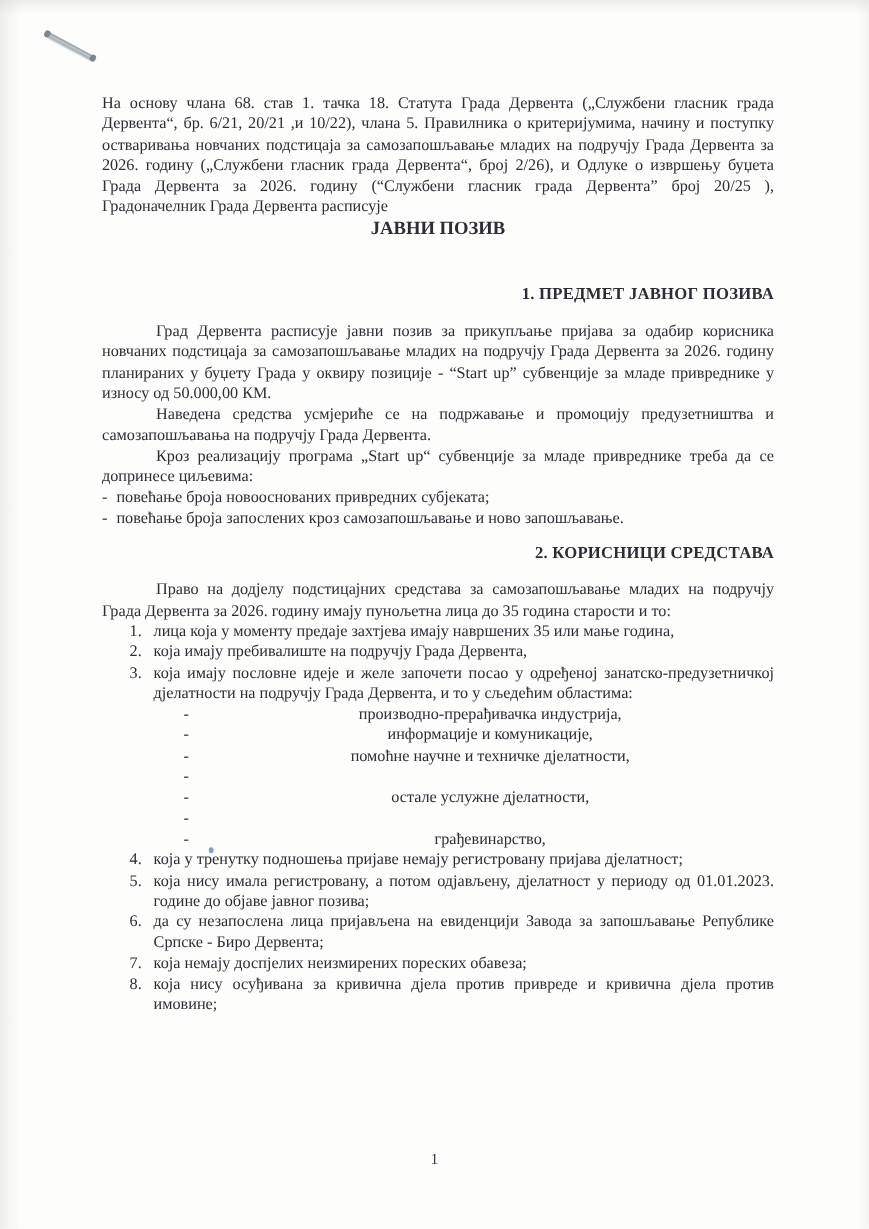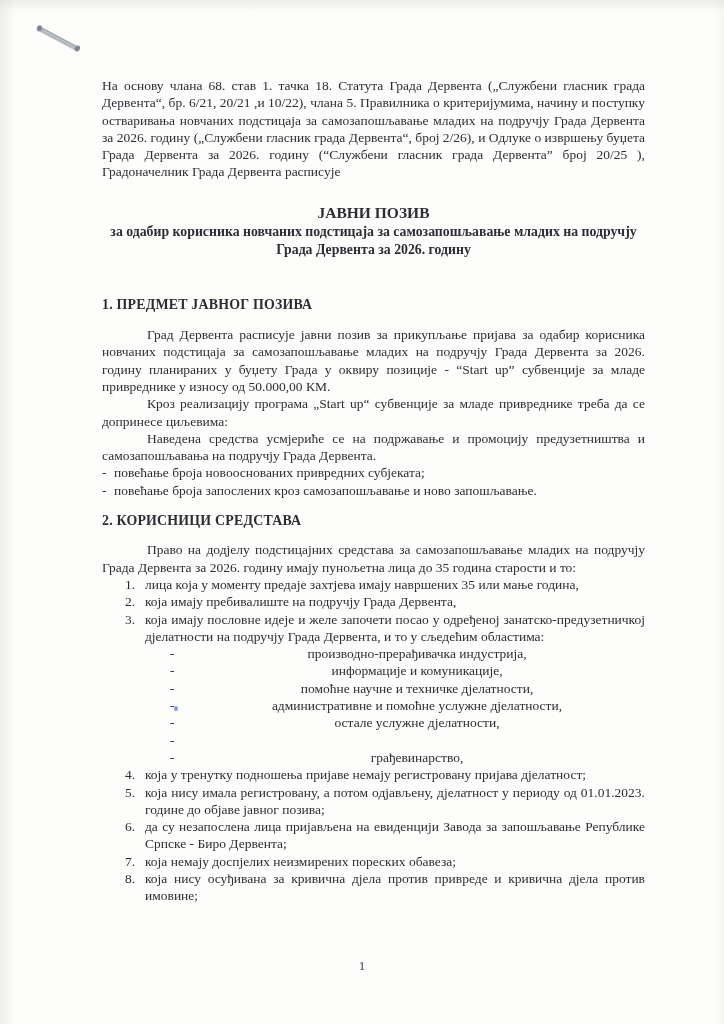--- a/index.html
+++ b/index.html
@@ -35,30 +35,30 @@
     background: #7d868d;
   }
   .staple::before { left: -2px; }
   .staple::after  { right: -2px; }
   .ink-speck {
     position: absolute; left: 174px; top: 706px;
     width: 4px; height: 5px; border-radius: 50%;
     background: #7288d2; opacity: 0.85;
   }
   .content {
-    position: absolute; left: 102px; right: 79px; top: 77px;
+    position: absolute; left: 85px; right: 79px; top: 77px;
     font-size: 13.5px; line-height: 17.3px;
   }
   p { margin: 0; text-align: justify; }
   .indent { text-indent: 45px; }
-  .title-block { margin-top: 22px; text-align: center; font-weight: bold; }
+  .title-block { text-align: center; font-weight: bold; }
   .title-main { font-size: 15.5px; line-height: 19px; text-align: center; }
   .title-sub  { font-size: 13.8px; line-height: 18px; text-align: center; margin-top: 1px; }
   .sec-heading {
-    font-weight: bold; font-size: 13.9px; text-align: left;
+    font-weight: bold; font-size: 13.9px; text-align: right;
     letter-spacing: 0.2px;
   }
   .h-sec1 { margin-top: 37px; }
   .h-sec2 { margin-top: 13px; }
   .after-h1 { margin-top: 13px; }
   .after-h2 { margin-top: 12px; }
   .goal-row { display: flex; }
   .goal-row .marker { flex: 0 0 12px; }
   .goal-row .txt { flex: 1; text-align: left; }
   .list { margin: 0; }
@@ -80,28 +80,27 @@
 
   <div class="staple"></div>
   <div class="ink-speck"></div>
 
   <div class="content">
 
     <p>На основу члана 68. став 1. тачка 18. Статута Града Дервента („Службени гласник града Дервента“, бр. 6/21, 20/21 ,и 10/22), члана 5. Правилника о критеријумима, начину и поступку остваривања новчаних подстицаја за самозапошљавање младих на подручју Града Дервента за 2026. годину („Службени гласник града Дервента“, број 2/26), и Одлуке о извршењу буџета Града Дервента за 2026. годину (“Службени гласник града Дервента” број 20/25 ), Градоначелник Града Дервента расписује</p>
 
     <div class="title-block">
       <div class="title-main">ЈАВНИ ПОЗИВ</div>
-      <div class="title-sub">за одабир корисника новчаних подстицаја за самозапошљавање младих на подручју Града Дервента за 2026. годину</div>
     </div>
 
     <div class="sec-heading h-sec1">1. ПРЕДМЕТ ЈАВНОГ ПОЗИВА</div>
 
     <p class="indent after-h1">Град Дервента расписује јавни позив за прикупљање пријава за одабир корисника новчаних подстицаја за самозапошљавање младих на подручју Града Дервента за 2026. годину планираних у буџету Града у оквиру позиције - “Start up” субвенције за младе привреднике у износу од 50.000,00 КМ.</p>
+    <p class="indent">Наведена средства усмјериће се на подржавање и промоцију предузетништва и самозапошљавања на подручју Града Дервента.</p>
     <p class="indent">Кроз реализацију програма „Start up“ субвенције за младе привреднике треба да се допринесе циљевима:</p>
-    <p class="indent">Наведена средства усмјериће се на подржавање и промоцију предузетништва и самозапошљавања на подручју Града Дервента.</p>
 
     <div class="goal-row">
       <span class="marker">-</span>
       <span class="txt">повећање броја новооснованих привредних субјеката;</span>
     </div>
     <div class="goal-row">
       <span class="marker">-</span>
       <span class="txt">повећање броја запослених кроз самозапошљавање и ново запошљавање.</span>
     </div>
 
@@ -133,21 +132,20 @@
       <div class="area-row">
         <span class="dash">-</span>
         <span class="txt">информације и комуникације,</span>
       </div>
       <div class="area-row">
         <span class="dash">-</span>
         <span class="txt">помоћне научне и техничке дјелатности,</span>
       </div>
       <div class="area-row">
         <span class="dash">-</span>
-        <span class="txt">административне и помоћне услужне дјелатности,</span>
       </div>
       <div class="area-row">
         <span class="dash">-</span>
         <span class="txt">остале услужне дјелатности,</span>
       </div>
       <div class="area-row">
         <span class="dash">-</span>
       </div>
       <div class="area-row">
         <span class="dash">-</span>

